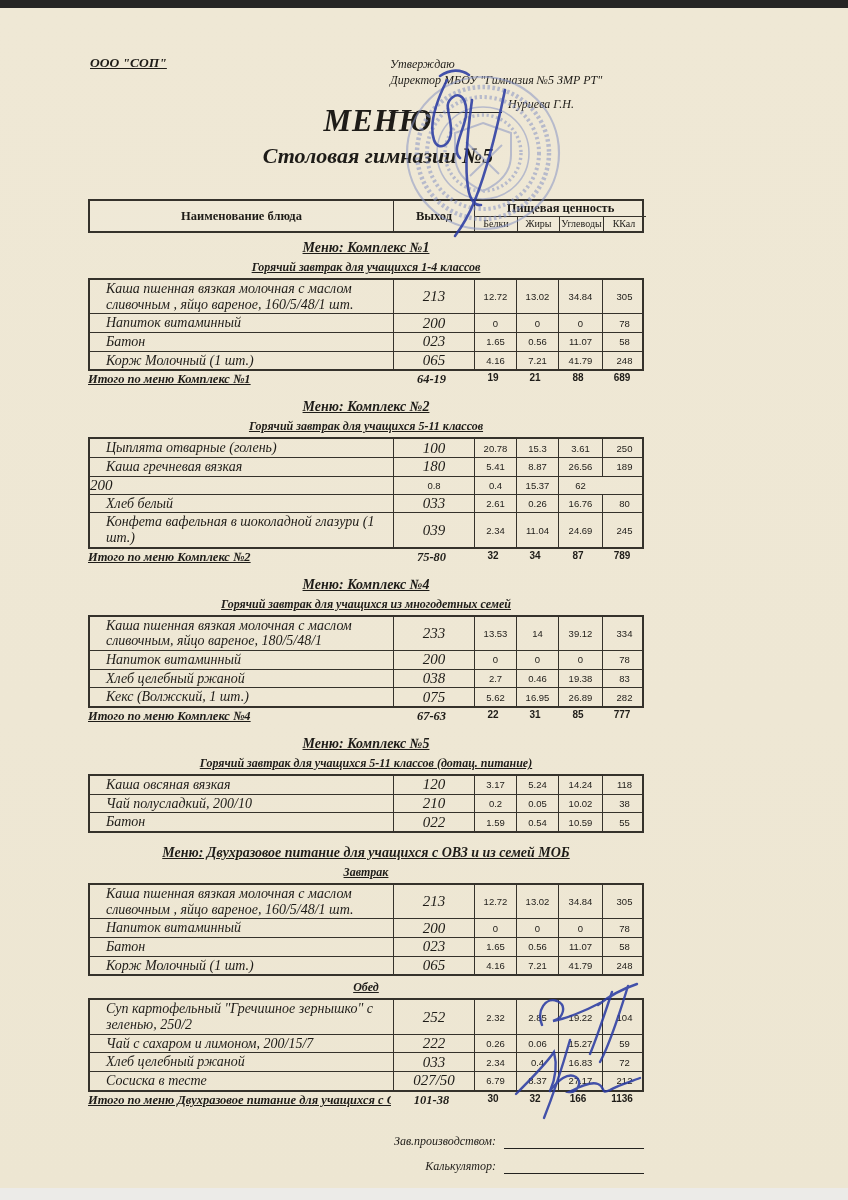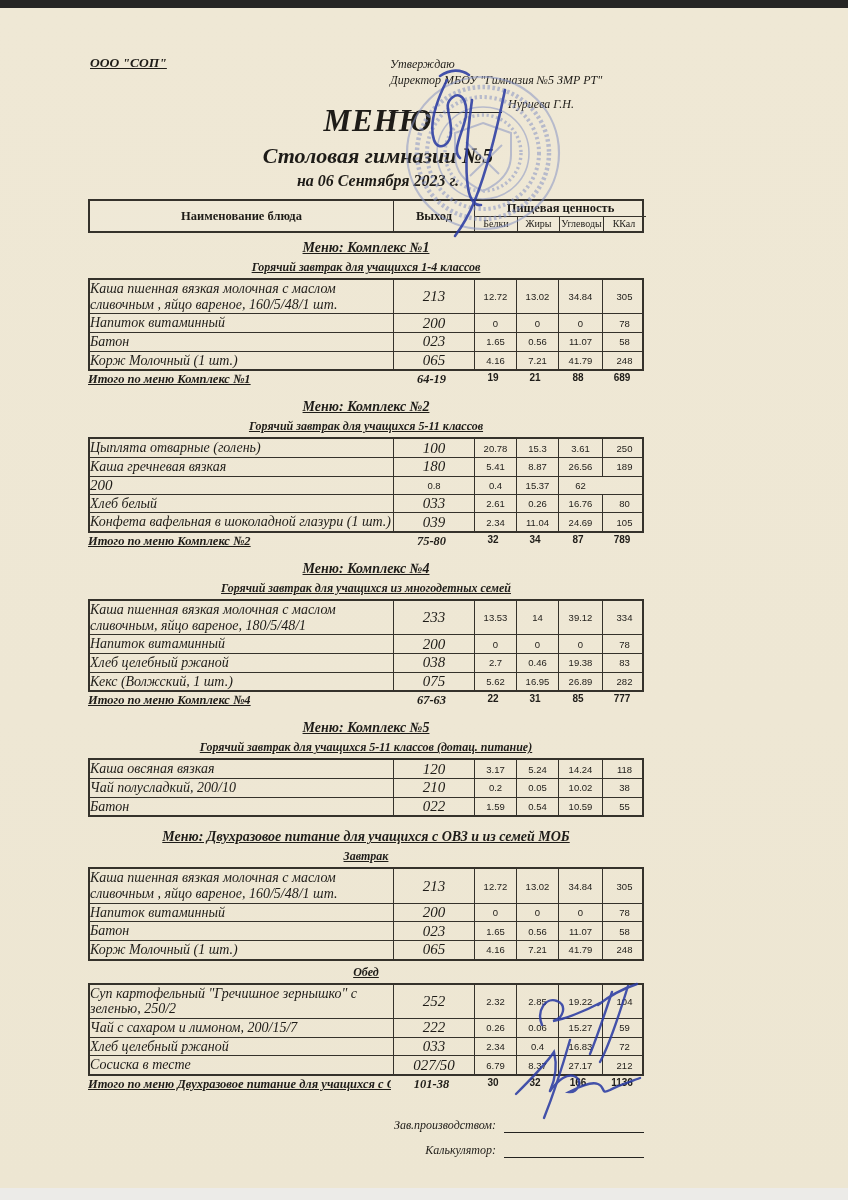--- a/index.html
+++ b/index.html
@@ -48,21 +48,21 @@
 
   
   .sec-title{margin-top:12px;text-align:center;font-size:14px;font-weight:bold;font-style:italic;text-decoration:underline}
   .section:first-of-type .sec-title{margin-top:7px}
   .sec-sub{margin-top:4px;text-align:center;font-size:12px;font-weight:bold;font-style:italic;text-decoration:underline}
   .dish-table{margin-top:3px;border:2px solid var(--line)}
   .drow{display:grid;grid-template-columns:var(--cols);min-height:16.5px}
   .drow + .drow{border-top:1.5px solid var(--line)}
   .cell{border-left:1.5px solid var(--line);display:flex;align-items:center;justify-content:center}
   .cell:first-child{border-left:none;justify-content:flex-start}
-  .dname{font-style:italic;font-size:14px;line-height:1.12;padding:1px 0}
+  .dname{font-style:italic;font-size:14px;line-height:1.12;padding:1px 16px}
   .dout{font-style:italic;font-size:15px}
   .dval{font-family:"Liberation Sans", sans-serif;font-size:9.5px}
 
   .total-row{display:grid;grid-template-columns:var(--cols);margin-top:1px;min-height:15px;align-items:center}
   .tlabel{font-size:12.5px;font-weight:bold;font-style:italic;text-decoration:underline;white-space:nowrap;overflow:hidden}
   .tout{font-size:12.5px;font-weight:bold;font-style:italic;text-align:center}
   .tval{font-family:"Liberation Sans", sans-serif;font-size:10px;font-weight:bold;text-align:center;align-self:start}
 
   
   .footer{margin-top:16px}
@@ -85,21 +85,20 @@
   <div>Директор МБОУ "Гимназия №5 ЗМР РТ"</div>
   <div class="approve-sign-row">
     <span class="approve-line"></span>
     <span>Нуриева Г.Н.</span>
   </div>
 </div>
 
 <div class="titles">
   <div class="title-main">МЕНЮ</div>
   <div class="title-sub">Столовая гимназии №5</div>
-  <div class="title-date">на 06 Сентября 2023 г.</div>
 </div>
 
 <div class="content">
   <div class="hdr-table">
     <div class="hdr-cell">Наименование блюда</div>
     <div class="hdr-cell hdr-out">Выход</div>
     <div class="hdr-nut">
       <div class="hdr-nut-title">Пищевая ценность</div>
       <div class="hdr-nut-cols">
         <div>Белки</div>
@@ -191,21 +190,21 @@
             <div class="cell dval">0.26</div>
             <div class="cell dval">16.76</div>
             <div class="cell dval">80</div>
           </div>
           <div class="drow">
             <div class="cell dname">Конфета вафельная в шоколадной глазури (1 шт.)</div>
             <div class="cell dout">039</div>
             <div class="cell dval">2.34</div>
             <div class="cell dval">11.04</div>
             <div class="cell dval">24.69</div>
-            <div class="cell dval">105</div>
+            <div class="cell dval">245</div>
           </div>
         </div>
         <div class="total-row">
           <div class="tlabel">Итого по меню Комплекс №2</div>
           <div class="tout">75-80</div>
           <div class="tval">32</div>
           <div class="tval">34</div>
           <div class="tval">87</div>
           <div class="tval">789</div>
         </div>

